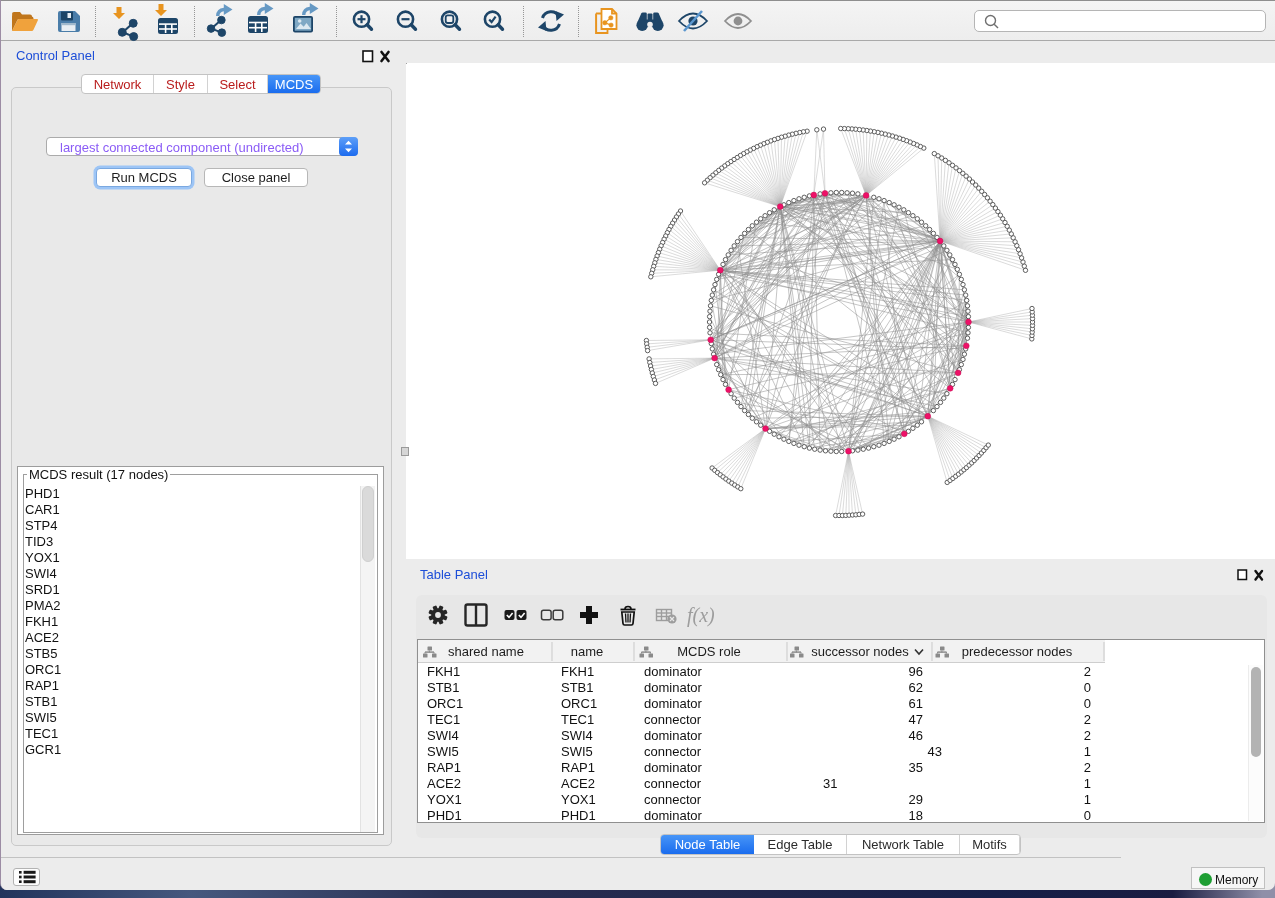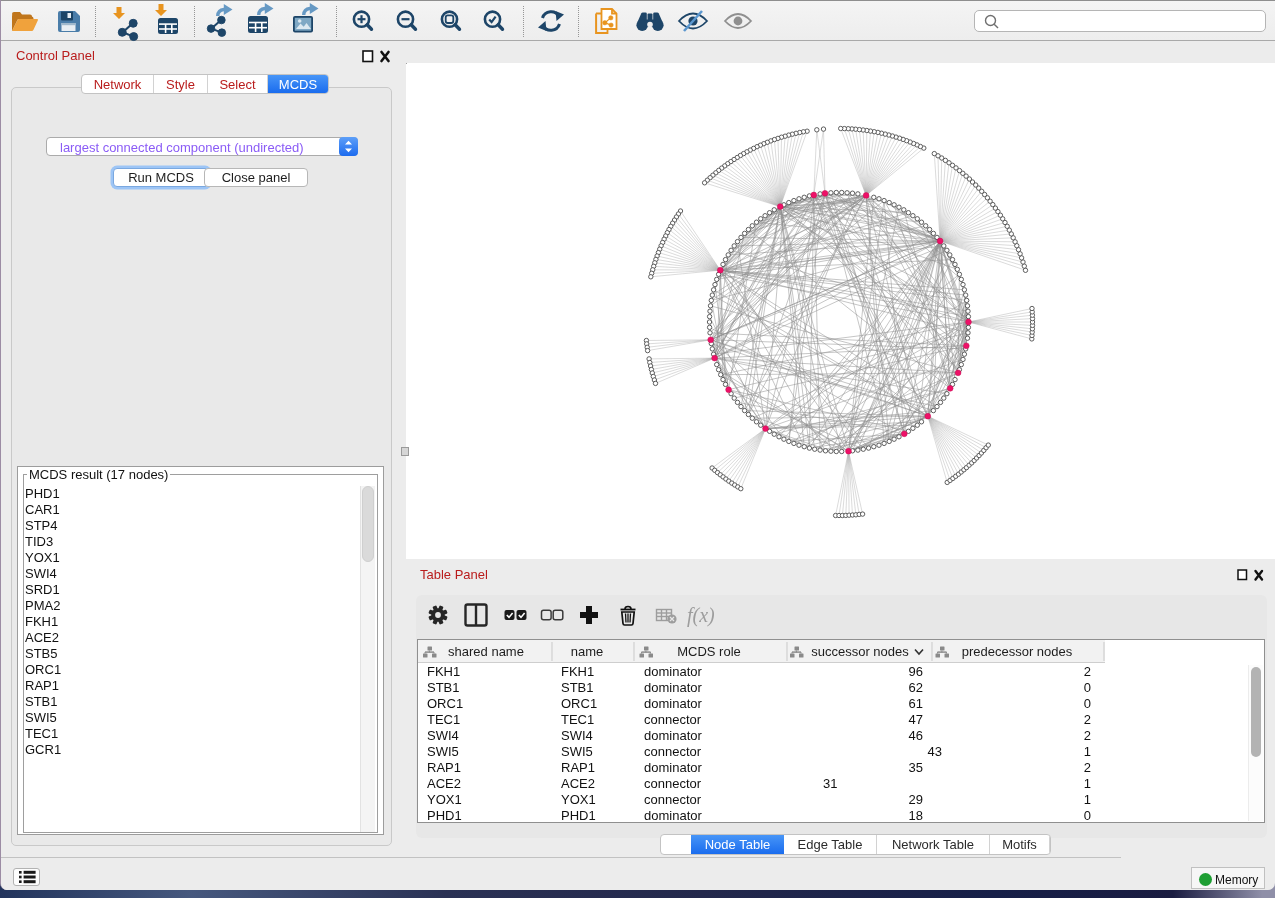--- a/index.html
+++ b/index.html
@@ -1,21 +1,21 @@
 <!DOCTYPE html>
 <html><head>
 <meta charset="utf-8">
 <style>
 * { margin:0; padding:0; box-sizing:border-box; }
 html,body { width:1275px; height:898px; overflow:hidden; font-family:"Liberation Sans",sans-serif; }
 body { background:linear-gradient(90deg,#22345c 0%,#46587e 15%,#2a3154 35%,#23284c 55%,#161f48 78%,#1a1c41 92%,#8f8fa8 99%); }
 #win { position:absolute; left:0; top:0; width:1275px; height:890px; background:#ececec;
   border-radius:0 0 7px 7px; border-left:1px solid #9c8ca4; overflow:hidden; }
 .abs { position:absolute; }
-.t13 { font-size:13px; color:#b91c1c; }
+.t13 { font-size:13px; color:#1d4ed8; }
 
 #toolbar { position:absolute; left:0; top:0; width:1275px; height:41px;
   background:linear-gradient(#f4f4f4,#ededed); border-top:1px solid #8e8e8e; border-bottom:1px solid #a9a9a9; }
 .tsep { position:absolute; top:5px; height:31px; width:0; border-left:1px dotted #969696; }
 #searchbox { position:absolute; left:973px; top:9px; width:292px; height:22px; background:#fff;
   border:1px solid #b5b5b5; border-radius:5px; }
 
 #cp-title { position:absolute; left:15px; top:48px; }
 #cp-tabs { position:absolute; left:80px; top:74px; height:20px; display:flex;
   border:1px solid #c3c3c3; border-radius:4px; background:#fff; overflow:hidden; }
@@ -24,21 +24,21 @@
 #cp-pane { position:absolute; left:10px; top:87px; width:381px; height:759px;
   background:#e9e9e9; border:1px solid #c9c9c9; border-radius:5px; }
 #optlabel { position:absolute; left:0; top:113px; width:401px; text-align:center; }
 #dropdown { position:absolute; left:45px; top:137px; width:312px; height:19px; background:#fff;
   border:1px solid #ababab; border-radius:4px; }
 #dropdown .txt { position:absolute; left:13px; top:1px; font-size:13px; line-height:17px; color:#8b5cf6; }
 #dropdown .cap { position:absolute; right:-1px; top:-1px; width:19px; height:19px; border-radius:4px;
   background:linear-gradient(#5d9ff8,#1c6bef); }
 .btn { position:absolute; height:19px; background:#fff; border:1px solid #b7b7b7; border-radius:4px;
   font-size:13px; color:#1d1d1d; text-align:center; line-height:17px; }
-#runbtn { left:112px; top:168px; width:96px; box-shadow:0 0 0 2.5px #9dc5f6; border-color:#7aa8e0; }
+#runbtn { left:95px; top:168px; width:96px; box-shadow:0 0 0 2.5px #9dc5f6; border-color:#7aa8e0; }
 #closebtn { left:203px; top:168px; width:104px; }
 
 #mcds-scroll { position:absolute; left:16px; top:466px; width:367px; height:369px; background:#fff; border:1px solid #9c9c9c; }
 #mcds-group { position:absolute; left:5px; top:7px; width:355px; height:359px; border:1px solid #9e9e9e; }
 #mcds-label { position:absolute; left:3px; top:-8px; background:#fff; padding:0 2px; font-size:13px; color:#111; }
 #mcds-list { position:absolute; left:1px; top:11px; font-size:13px; color:#111; line-height:16px; }
 #mcds-sb { position:absolute; right:2px; top:11px; width:15px; height:346px; background:#f4f4f4; border-left:1px solid #e2e2e2; }
 #mcds-sb .thumb { position:absolute; left:1px; top:0; width:12px; height:76px; background:#dadada; border:1px solid #cfcfcf; border-radius:6px; }
 
 #netframe { position:absolute; left:405px; top:41px; width:870px; height:518px; }
@@ -52,21 +52,21 @@
 #tp-title { position:absolute; left:419px; top:567px; }
 #tp-toolbox { position:absolute; left:415px; top:595px; width:851px; height:243px; background:#e7e7e7; border-radius:6px; }
 #tbl { position:absolute; left:416px; top:639px; width:848px; height:184px; background:#fff; border:1px solid #8f8f8f; }
 #tbl-head { position:absolute; left:0; top:0; width:687px; height:23px; background:#f2f2f2; border-bottom:1px solid #cecece; }
 .hlabel { position:absolute; top:4px; font-size:13px; color:#1d1d1d; }
 .rowtxt { position:absolute; font-size:13px; color:#111; }
 #tbl-sb { position:absolute; right:1px; top:25px; width:15px; height:156px; background:#fcfcfc; border-left:1px solid #ececec; }
 #tbl-sb .thumb { position:absolute; left:2px; top:2px; width:10px; height:90px; background:#b3b3b3; border-radius:5px; }
 
 #bt-tabs { position:absolute; left:659px; top:834px; height:21px; display:flex;
-  border:1px solid #c3c3c3; border-radius:4px; background:#fff; overflow:hidden;padding-left:30px; }
+  border:1px solid #c3c3c3; border-radius:4px; background:#fff; overflow:hidden; }
 #bt-tabs div { font-size:13px; color:#2b2b2b; line-height:20px; text-align:center; border-right:1px solid #d2d2d2; }
 #bt-tabs div.sel { background:linear-gradient(#4795f7,#1a6cee); color:#fff; border-right:none; }
 
 #statusbar { position:absolute; left:0; top:857px; width:1120px; height:33px; background:#ececec; border-top:1px solid #c2c2c2; }
 #listbtn { position:absolute; left:12px; top:10px; width:27px; height:18px; background:#fdfdfd; border:1px solid #b2b2b2; border-radius:3px; }
 #membtn { position:absolute; left:1190px; top:9px; width:74px; height:22px; background:#f6f6f6; border:1px solid #c0c0c0; }
 #membtn .dot { position:absolute; left:7px; top:4.5px; width:13px; height:13px; border-radius:50%; background:#1e9e33; }
 #membtn .lbl { position:absolute; left:23px; top:4.5px; font-size:12px; color:#111; }
 </style>
 </head>
@@ -210,21 +210,21 @@
   <div id="cp-title" class="t13">Control Panel</div>
   <svg class="abs" style="left:361px;top:50px" width="30" height="13" viewBox="0 0 30 13">
     <rect x="1" y="1" width="9.5" height="10.5" fill="#fff" stroke="#111" stroke-width="1.6"></rect>
     <path d="M19.5 2 L26.5 11 M26.5 2 L19.5 11" stroke="#111" stroke-width="2.6" stroke-linecap="round"></path>
   </svg>
   <div id="cp-pane"></div>
   <div id="cp-tabs">
     <div style="width:72px">Network</div>
     <div style="width:54px">Style</div>
     <div style="width:60px">Select</div>
-    <div style="width:60px" class="sel">MCDS</div>
+    <div style="width:52px" class="sel">MCDS</div>
   </div>
   <div id="dropdown">
     <div class="txt">largest connected component (undirected)</div>
     <div class="cap"><svg width="19" height="19" viewBox="0 0 19 19">
           <path d="M6 7.5 L9.5 3.8 L13 7.5 Z M6 11.5 L9.5 15.2 L13 11.5 Z" fill="#fff"></path>
         </svg></div>
   </div>
   <div id="runbtn" class="btn">Run MCDS</div>
   <div id="closebtn" class="btn">Close panel</div>
   <div id="mcds-scroll">

